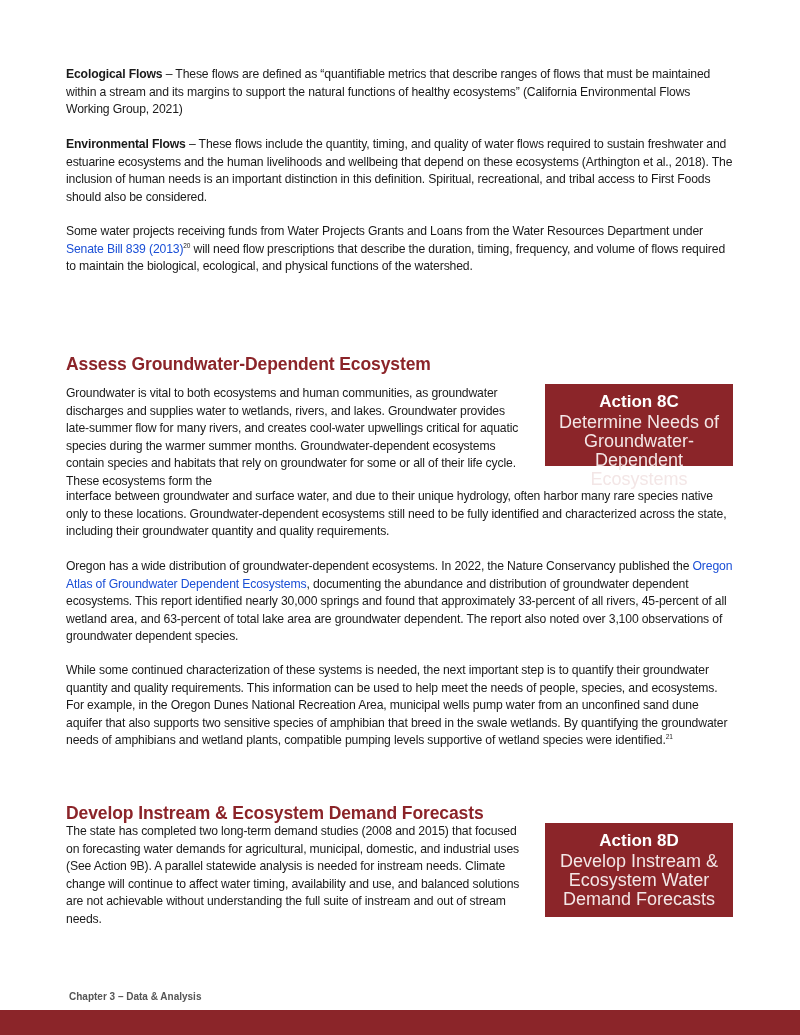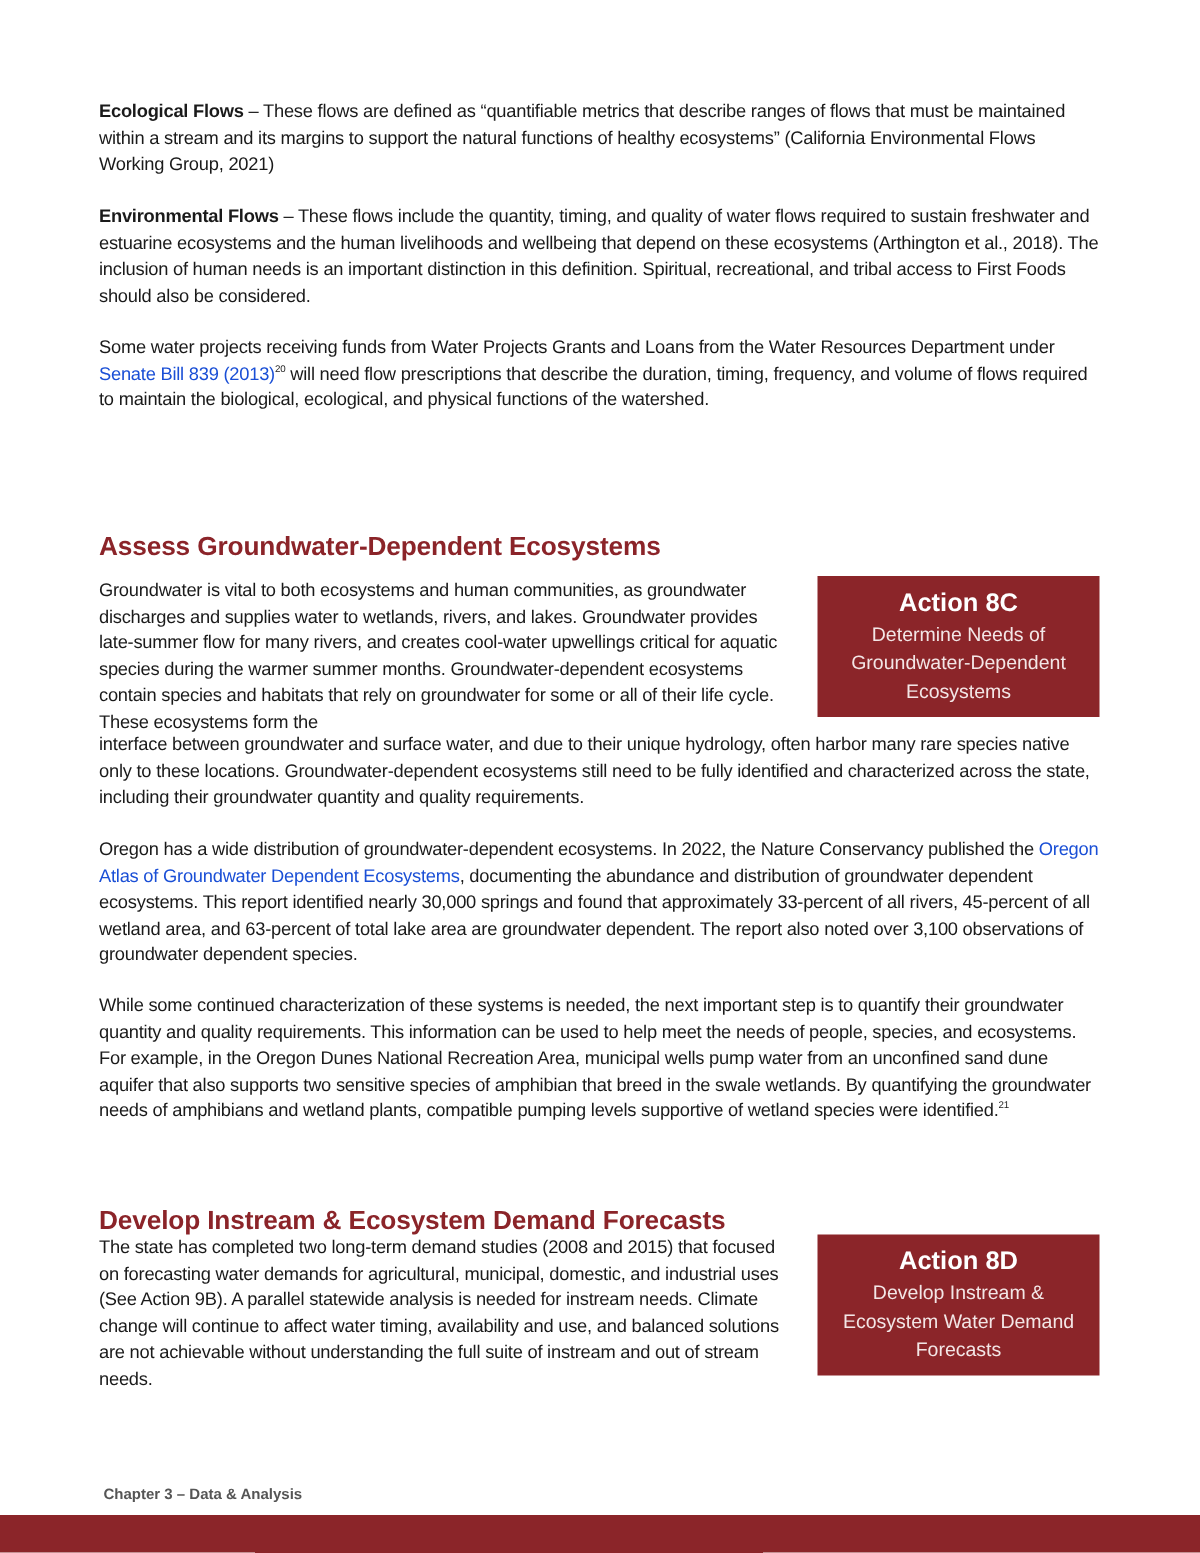--- a/index.html
+++ b/index.html
@@ -23,21 +23,21 @@
     font-size: 17.5px; font-weight: bold; color: #8b2429;
     letter-spacing: -0.1px;
   }
   .narrow { width: 462px; }
   .action-box {
     position: absolute; left: 545px; width: 188px;
     background: #8b2529; color: #ffffff; text-align: center;
     box-sizing: border-box; padding-top: 7px;
   }
   .action-title { font-size: 17px; font-weight: bold; line-height: 22px; display: block; }
-  .action-sub { font-size: 13px; line-height: 19px; display: block; padding: 0 4px; color: #f3e6e6; }
+  .action-sub { font-size: 18px; line-height: 19px; display: block; padding: 0 4px; color: #f3e6e6; }
   .footer-num {
     position: absolute; left: 31px; top: 1012px; font-size: 16px; font-weight: bold; color: #8b2429;
   }
   .footer-chapter {
     position: absolute; left: 69px; top: 991px; font-size: 10px; color: #555555; font-weight: bold;
   }
   .footer-date {
     position: absolute; left: 584px; top: 1011px; font-size: 12px; color: #555555;
   }
   .footer-bar {
@@ -49,26 +49,26 @@
 
 <div class="page">
 
   <p class="p" style="top:66px;"><b>Ecological Flows</b><span> – These flows are defined as “quantifiable metrics that describe ranges of flows that must be maintained within a stream and its margins to support the natural functions of healthy ecosystems” (California Environmental Flows Working Group, 2021)</span></p>
 
   <p class="p" style="top:136px;"><b>Environmental Flows</b><span> – These flows include the quantity, timing, and quality of water flows required to sustain freshwater and estuarine ecosystems and the human livelihoods and wellbeing that depend on these ecosystems (Arthington et al., 2018). The inclusion of human needs is an important distinction in this definition. Spiritual, recreational, and tribal access to First Foods should also be considered.</span></p>
 
   <p class="p" style="top:223px;"><span>Some water projects receiving funds from Water Projects Grants and Loans from the Water Resources Department under </span><a class="link">Senate Bill 839 (2013)</a><sup>20</sup><span> will need flow prescriptions that describe the duration, timing, frequency, and volume of flows required to maintain the biological, ecological, and physical functions of the watershed.</span></p>
 
 
-  <h2 class="heading" style="top:354px;">Assess Groundwater-Dependent Ecosystems</h2>
+  <h2 class="heading" style="top:354px;">Assess Groundwater-Dependent Ecosystem</h2>
 
   <p class="p narrow" style="top:385px;">Groundwater is vital to both ecosystems and human communities, as groundwater discharges and supplies water to wetlands, rivers, and lakes. Groundwater provides late-summer flow for many rivers, and creates cool-water upwellings critical for aquatic species during the warmer summer months. Groundwater-dependent ecosystems contain species and habitats that rely on groundwater for some or all of their life cycle. These ecosystems form the</p>
   <p class="p" style="top:488px;">interface between groundwater and surface water, and due to their unique hydrology, often harbor many rare species native only to these locations. Groundwater-dependent ecosystems still need to be fully identified and characterized across the state, including their groundwater quantity and quality requirements.</p>
 
-  <div class="action-box" style="top:384px; height:94px;">
+  <div class="action-box" style="top:384px; height:82px;">
     <span class="action-title">Action 8C</span>
     <span class="action-sub">Determine Needs of Groundwater-Dependent Ecosystems</span>
   </div>
 
   <p class="p" style="top:558px;"><span>Oregon has a wide distribution of groundwater-dependent ecosystems. In 2022, the Nature Conservancy published the </span><a class="link">Oregon Atlas of Groundwater Dependent Ecosystems</a><span>, documenting the abundance and distribution of groundwater dependent ecosystems. This report identified nearly 30,000 springs and found that approximately 33-percent of all rivers, 45-percent of all wetland area, and 63-percent of total lake area are groundwater dependent. The report also noted over 3,100 observations of groundwater dependent species.</span></p>
 
   <p class="p" style="top:662px;"><span>While some continued characterization of these systems is needed, the next important step is to quantify their groundwater quantity and quality requirements. This information can be used to help meet the needs of people, species, and ecosystems. For example, in the Oregon Dunes National Recreation Area, municipal wells pump water from an unconfined sand dune aquifer that also supports two sensitive species of amphibian that breed in the swale wetlands. By quantifying the groundwater needs of amphibians and wetland plants, compatible pumping levels supportive of wetland species were identified.</span><sup>21</sup></p>
 
   <h2 class="heading" style="top:803px;">Develop Instream &amp; Ecosystem Demand Forecasts</h2>
 

